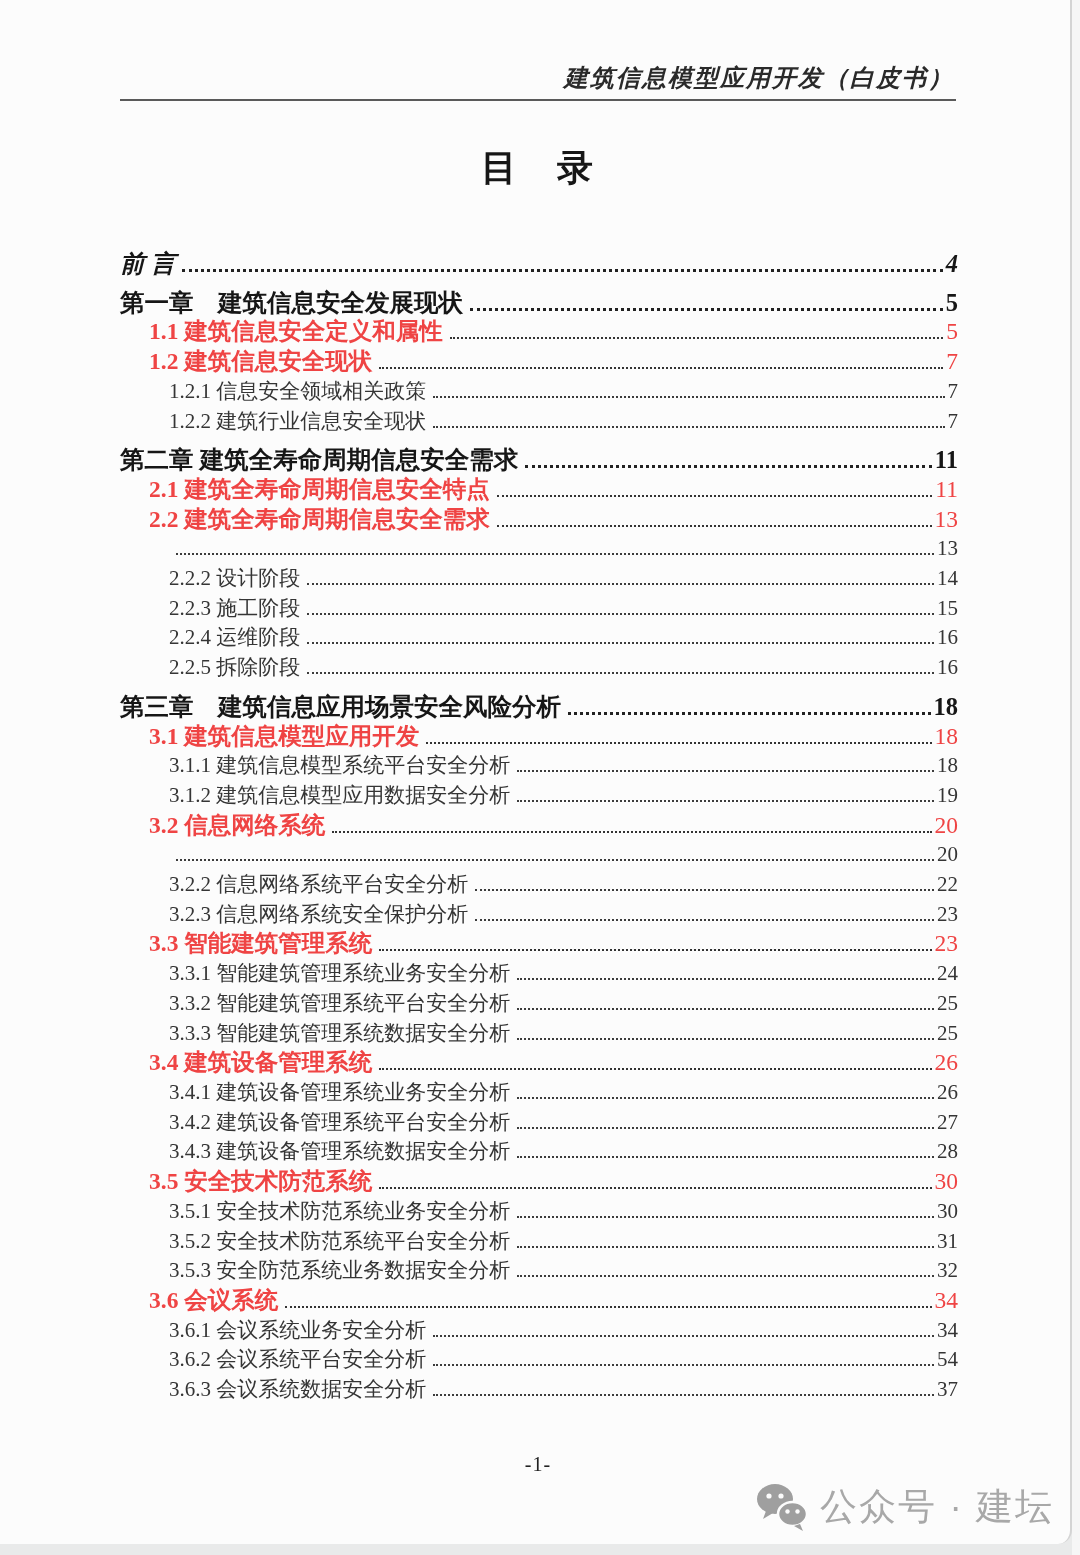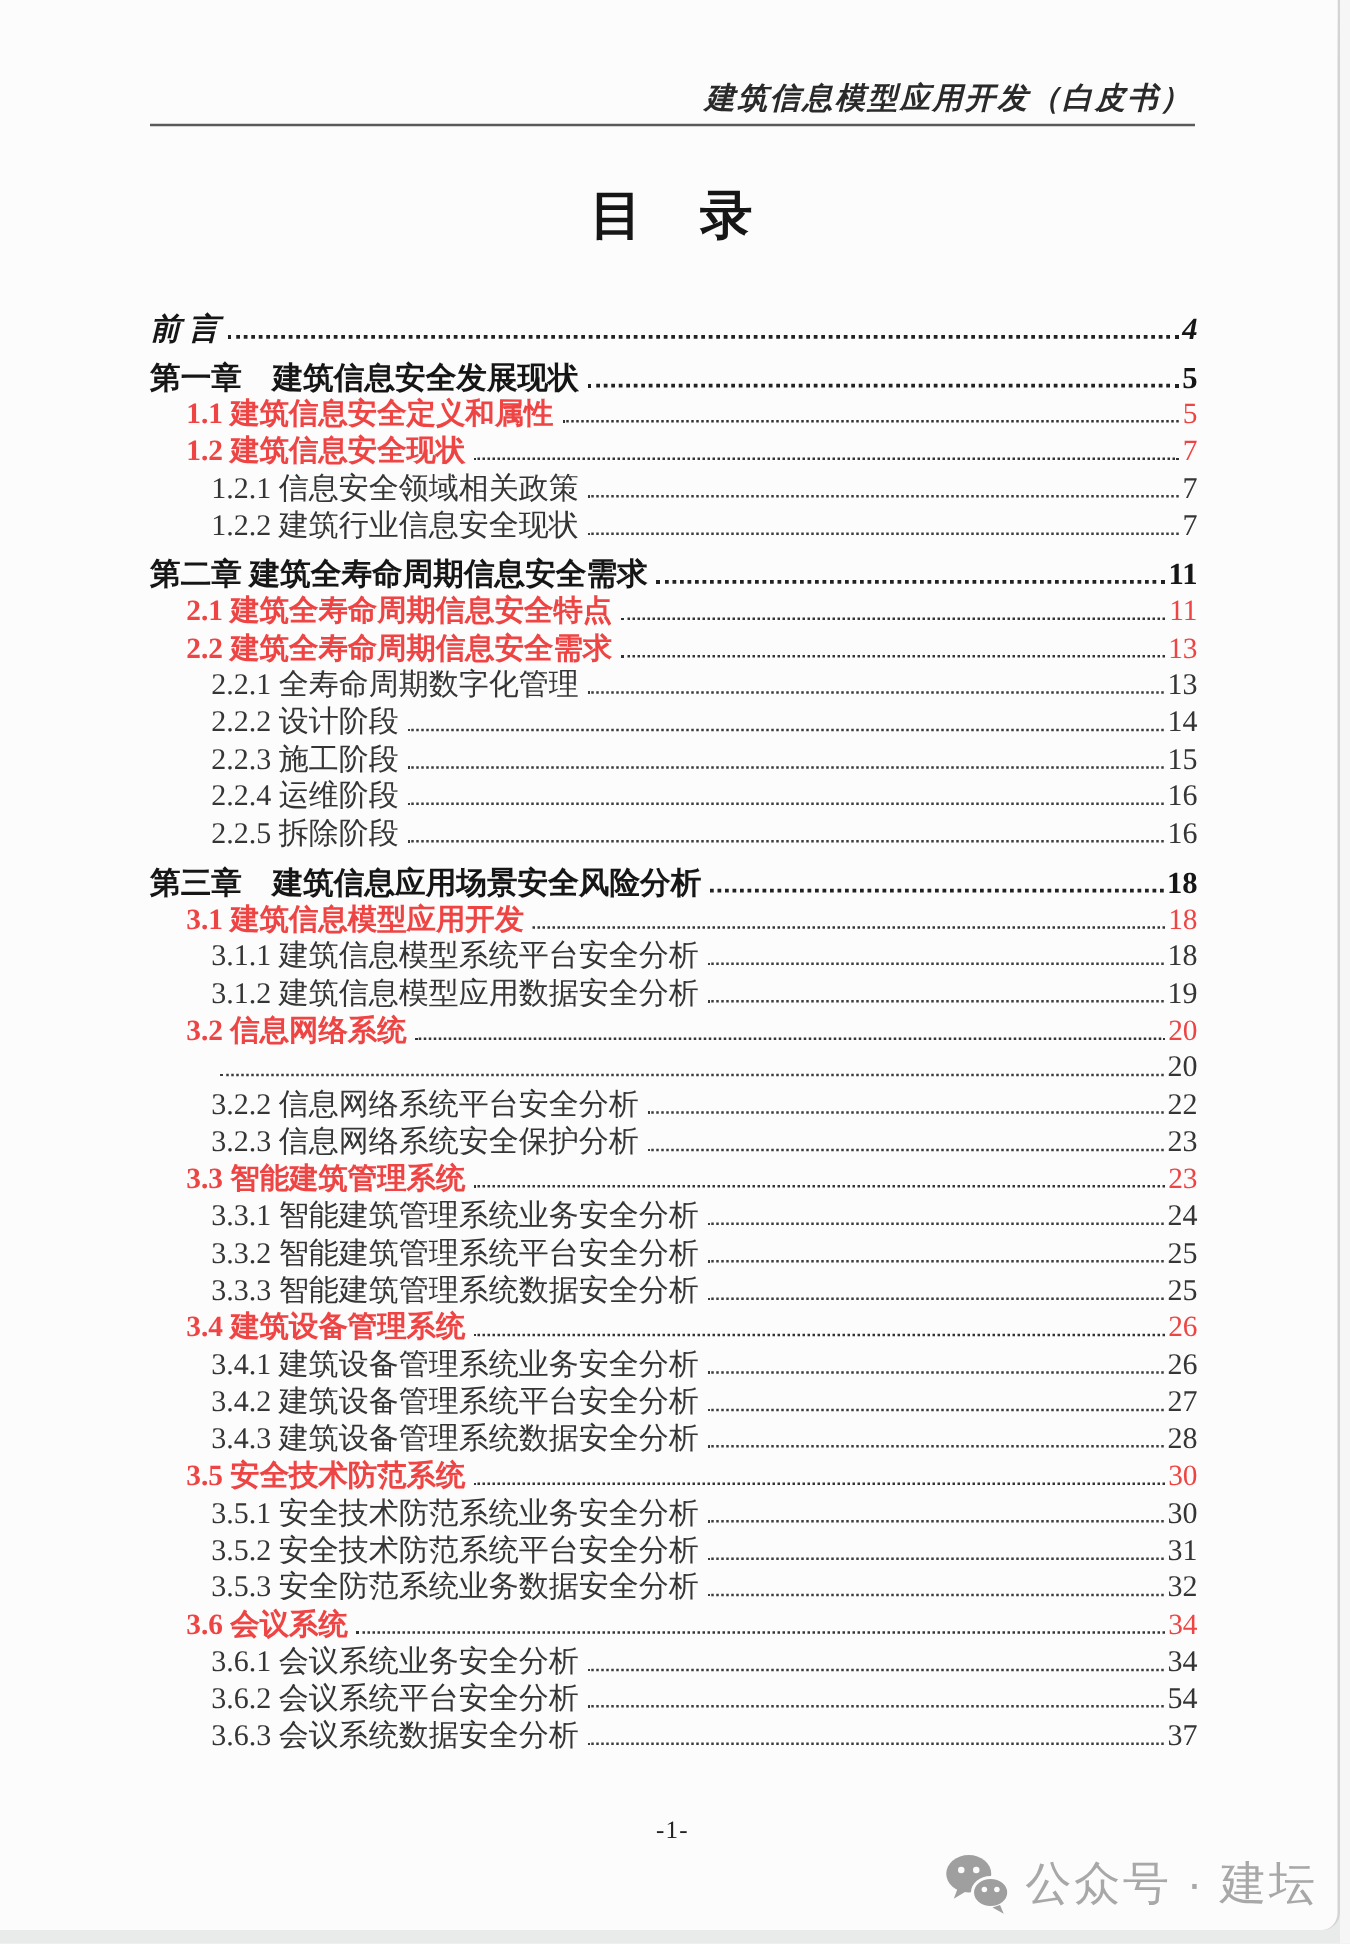--- a/index.html
+++ b/index.html
@@ -28,30 +28,30 @@
     letter-spacing:2px;color:#2a2a2a;
   }
   .header-rule{
     position:absolute;top:99px;left:120px;width:836px;
     border-top:2px solid #5a5a5a;
   }
   
   .toc-title{
     position:absolute;top:144px;left:120px;width:836px;
     margin:0;text-align:center;
-    font-size:42px;font-weight:700;color:#161616;
+    font-size:36px;font-weight:700;color:#161616;
     letter-spacing:2px;
   }
   
   .toc{
     position:absolute;top:237px;left:120px;width:838px;
   }
   .toc-row{
     display:flex;align-items:baseline;
-    line-height:29.7px;font-size:24px;color:#333;
+    line-height:29.7px;font-size:21px;color:#333;
     white-space:nowrap;
   }
   .toc-row.level-0{
     font-weight:700;font-size:24.5px;color:#161616;margin-top:9px;
   }
   .toc-row.level-0:first-child{margin-top:12px;font-style:italic;}
   .toc-row.level-1{
     font-weight:700;color:#ef4444;padding-left:29px;font-size:23.5px;
   }
   .toc-row.level-2{
@@ -132,21 +132,20 @@
     <span class="toc-label">2.1 建筑全寿命周期信息安全特点</span>
     <span class="toc-dots"></span>
     <span class="toc-page">11</span>
   </div>
       <div class="toc-row level-1">
     <span class="toc-label">2.2 建筑全寿命周期信息安全需求</span>
     <span class="toc-dots"></span>
     <span class="toc-page">13</span>
   </div>
       <div class="toc-row level-2">
-    <span class="toc-label">2.2.1 全寿命周期数字化管理</span>
     <span class="toc-dots"></span>
     <span class="toc-page">13</span>
   </div>
       <div class="toc-row level-2">
     <span class="toc-label">2.2.2 设计阶段</span>
     <span class="toc-dots"></span>
     <span class="toc-page">14</span>
   </div>
       <div class="toc-row level-2">
     <span class="toc-label">2.2.3 施工阶段</span>

